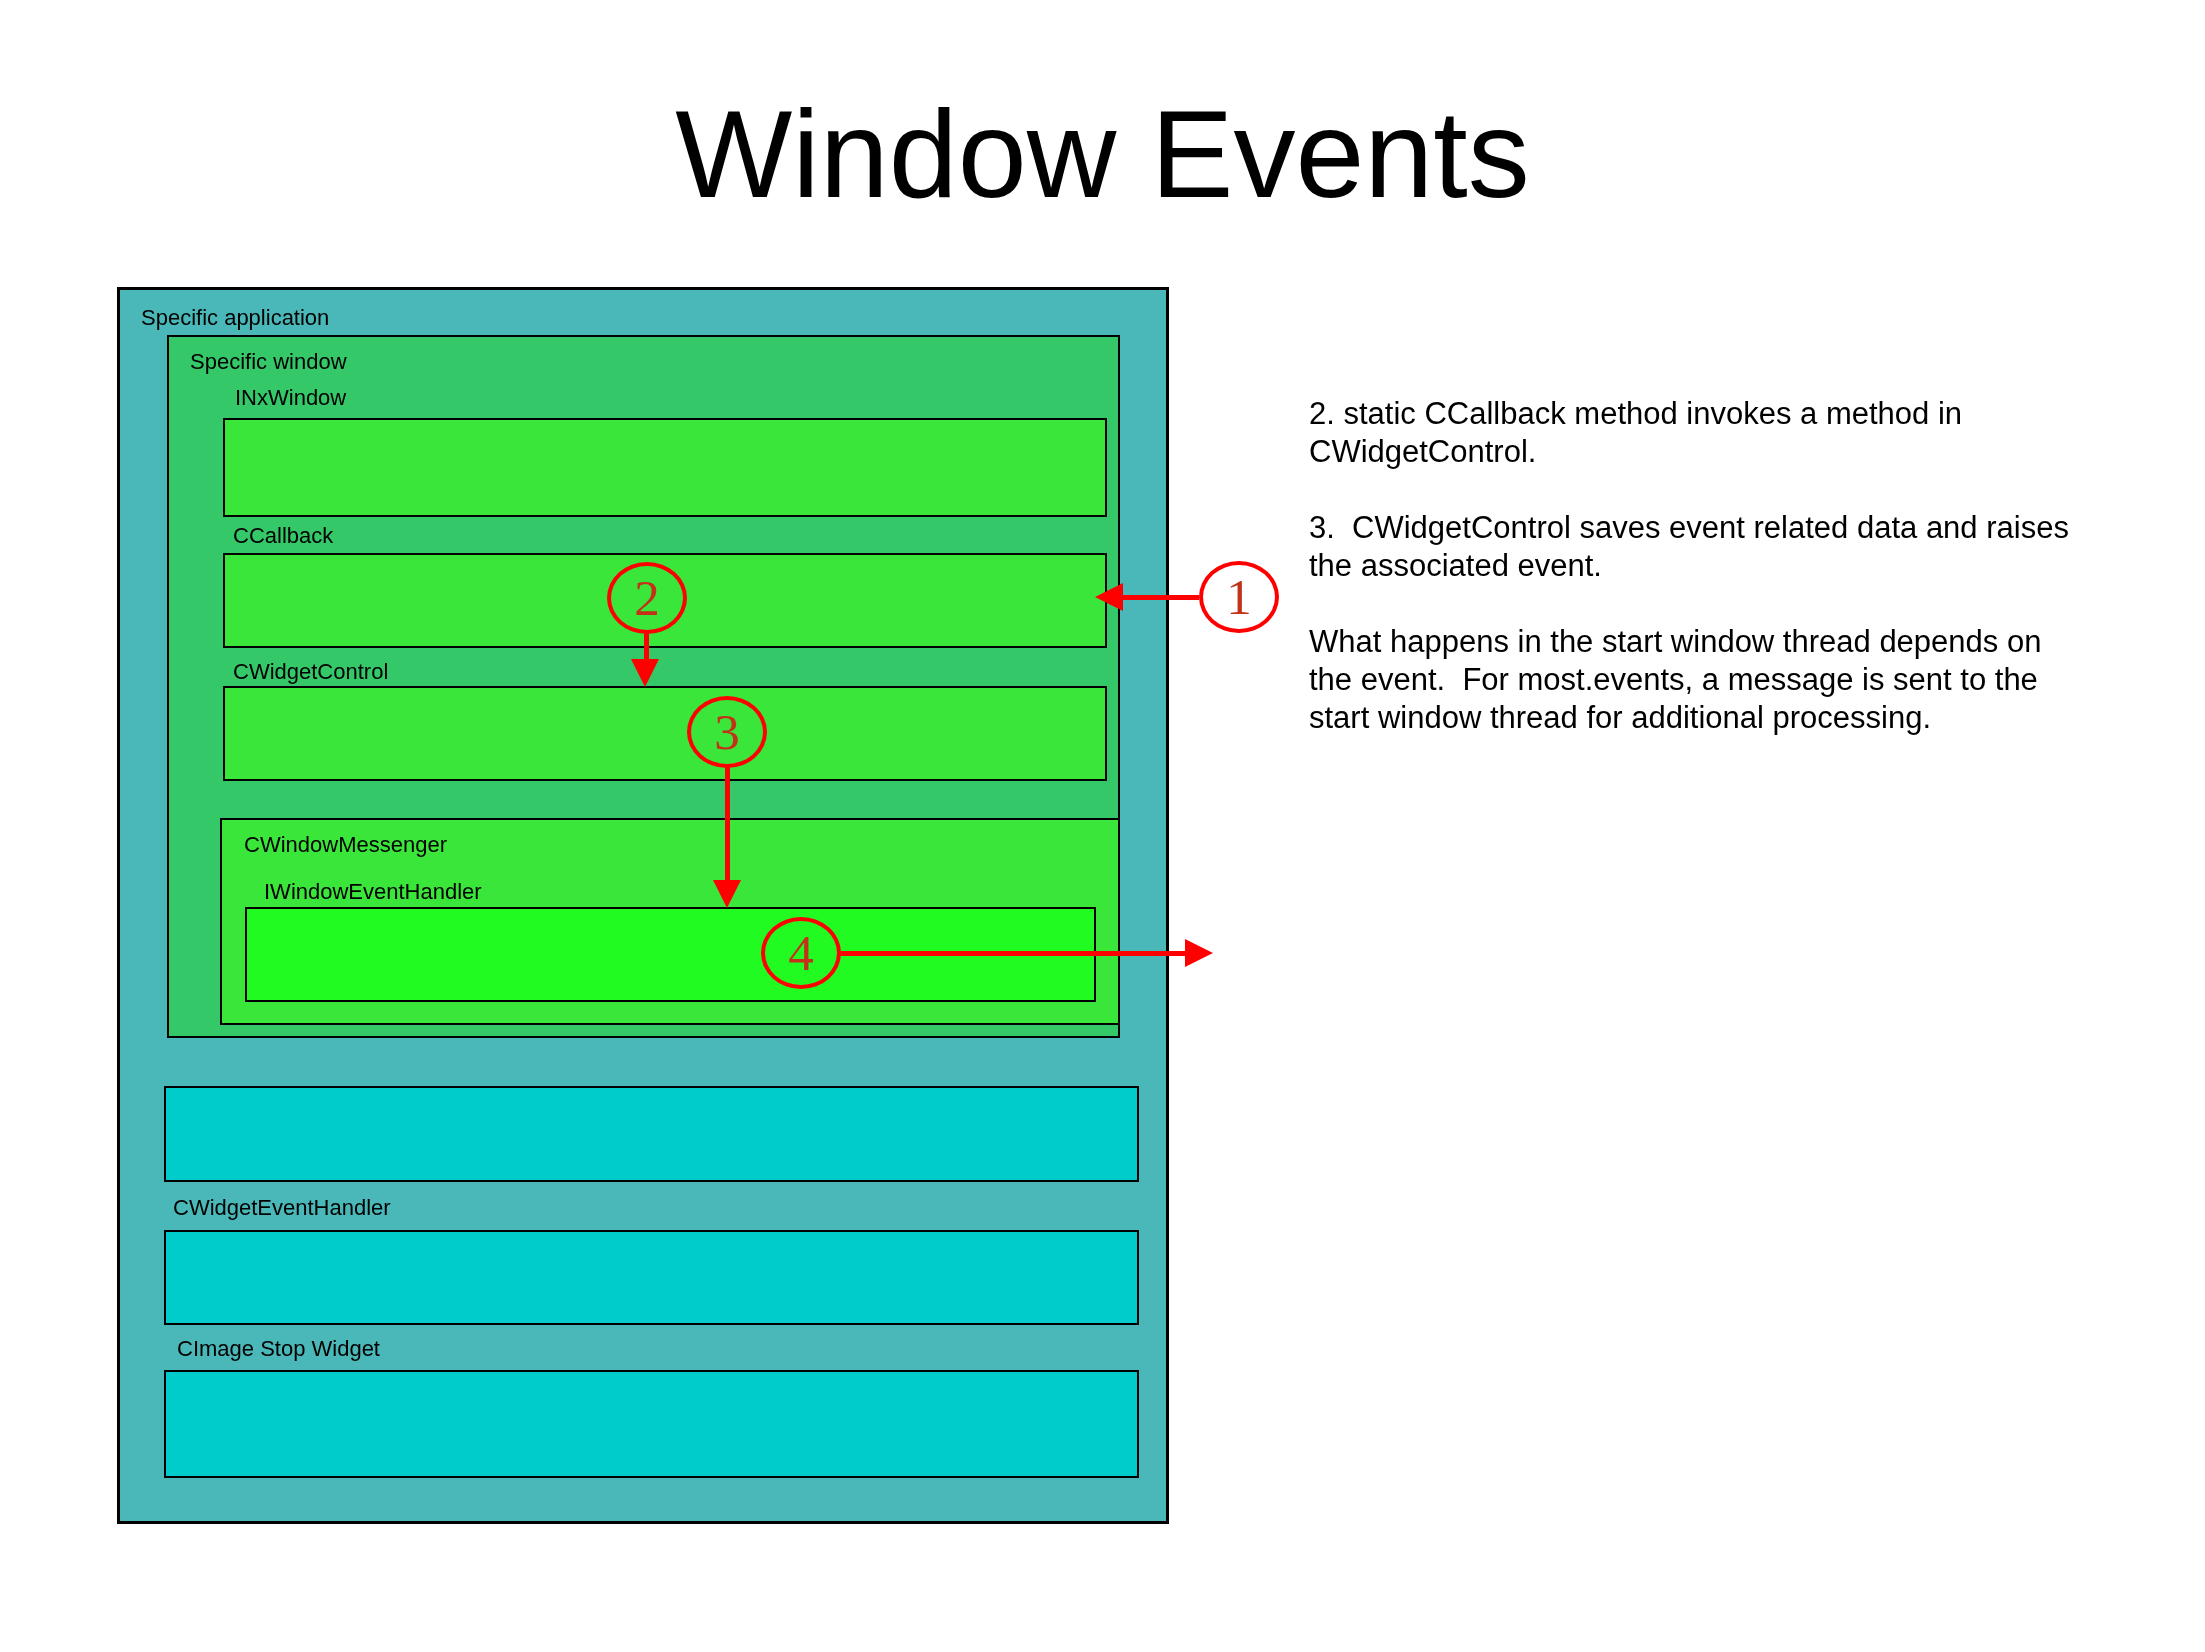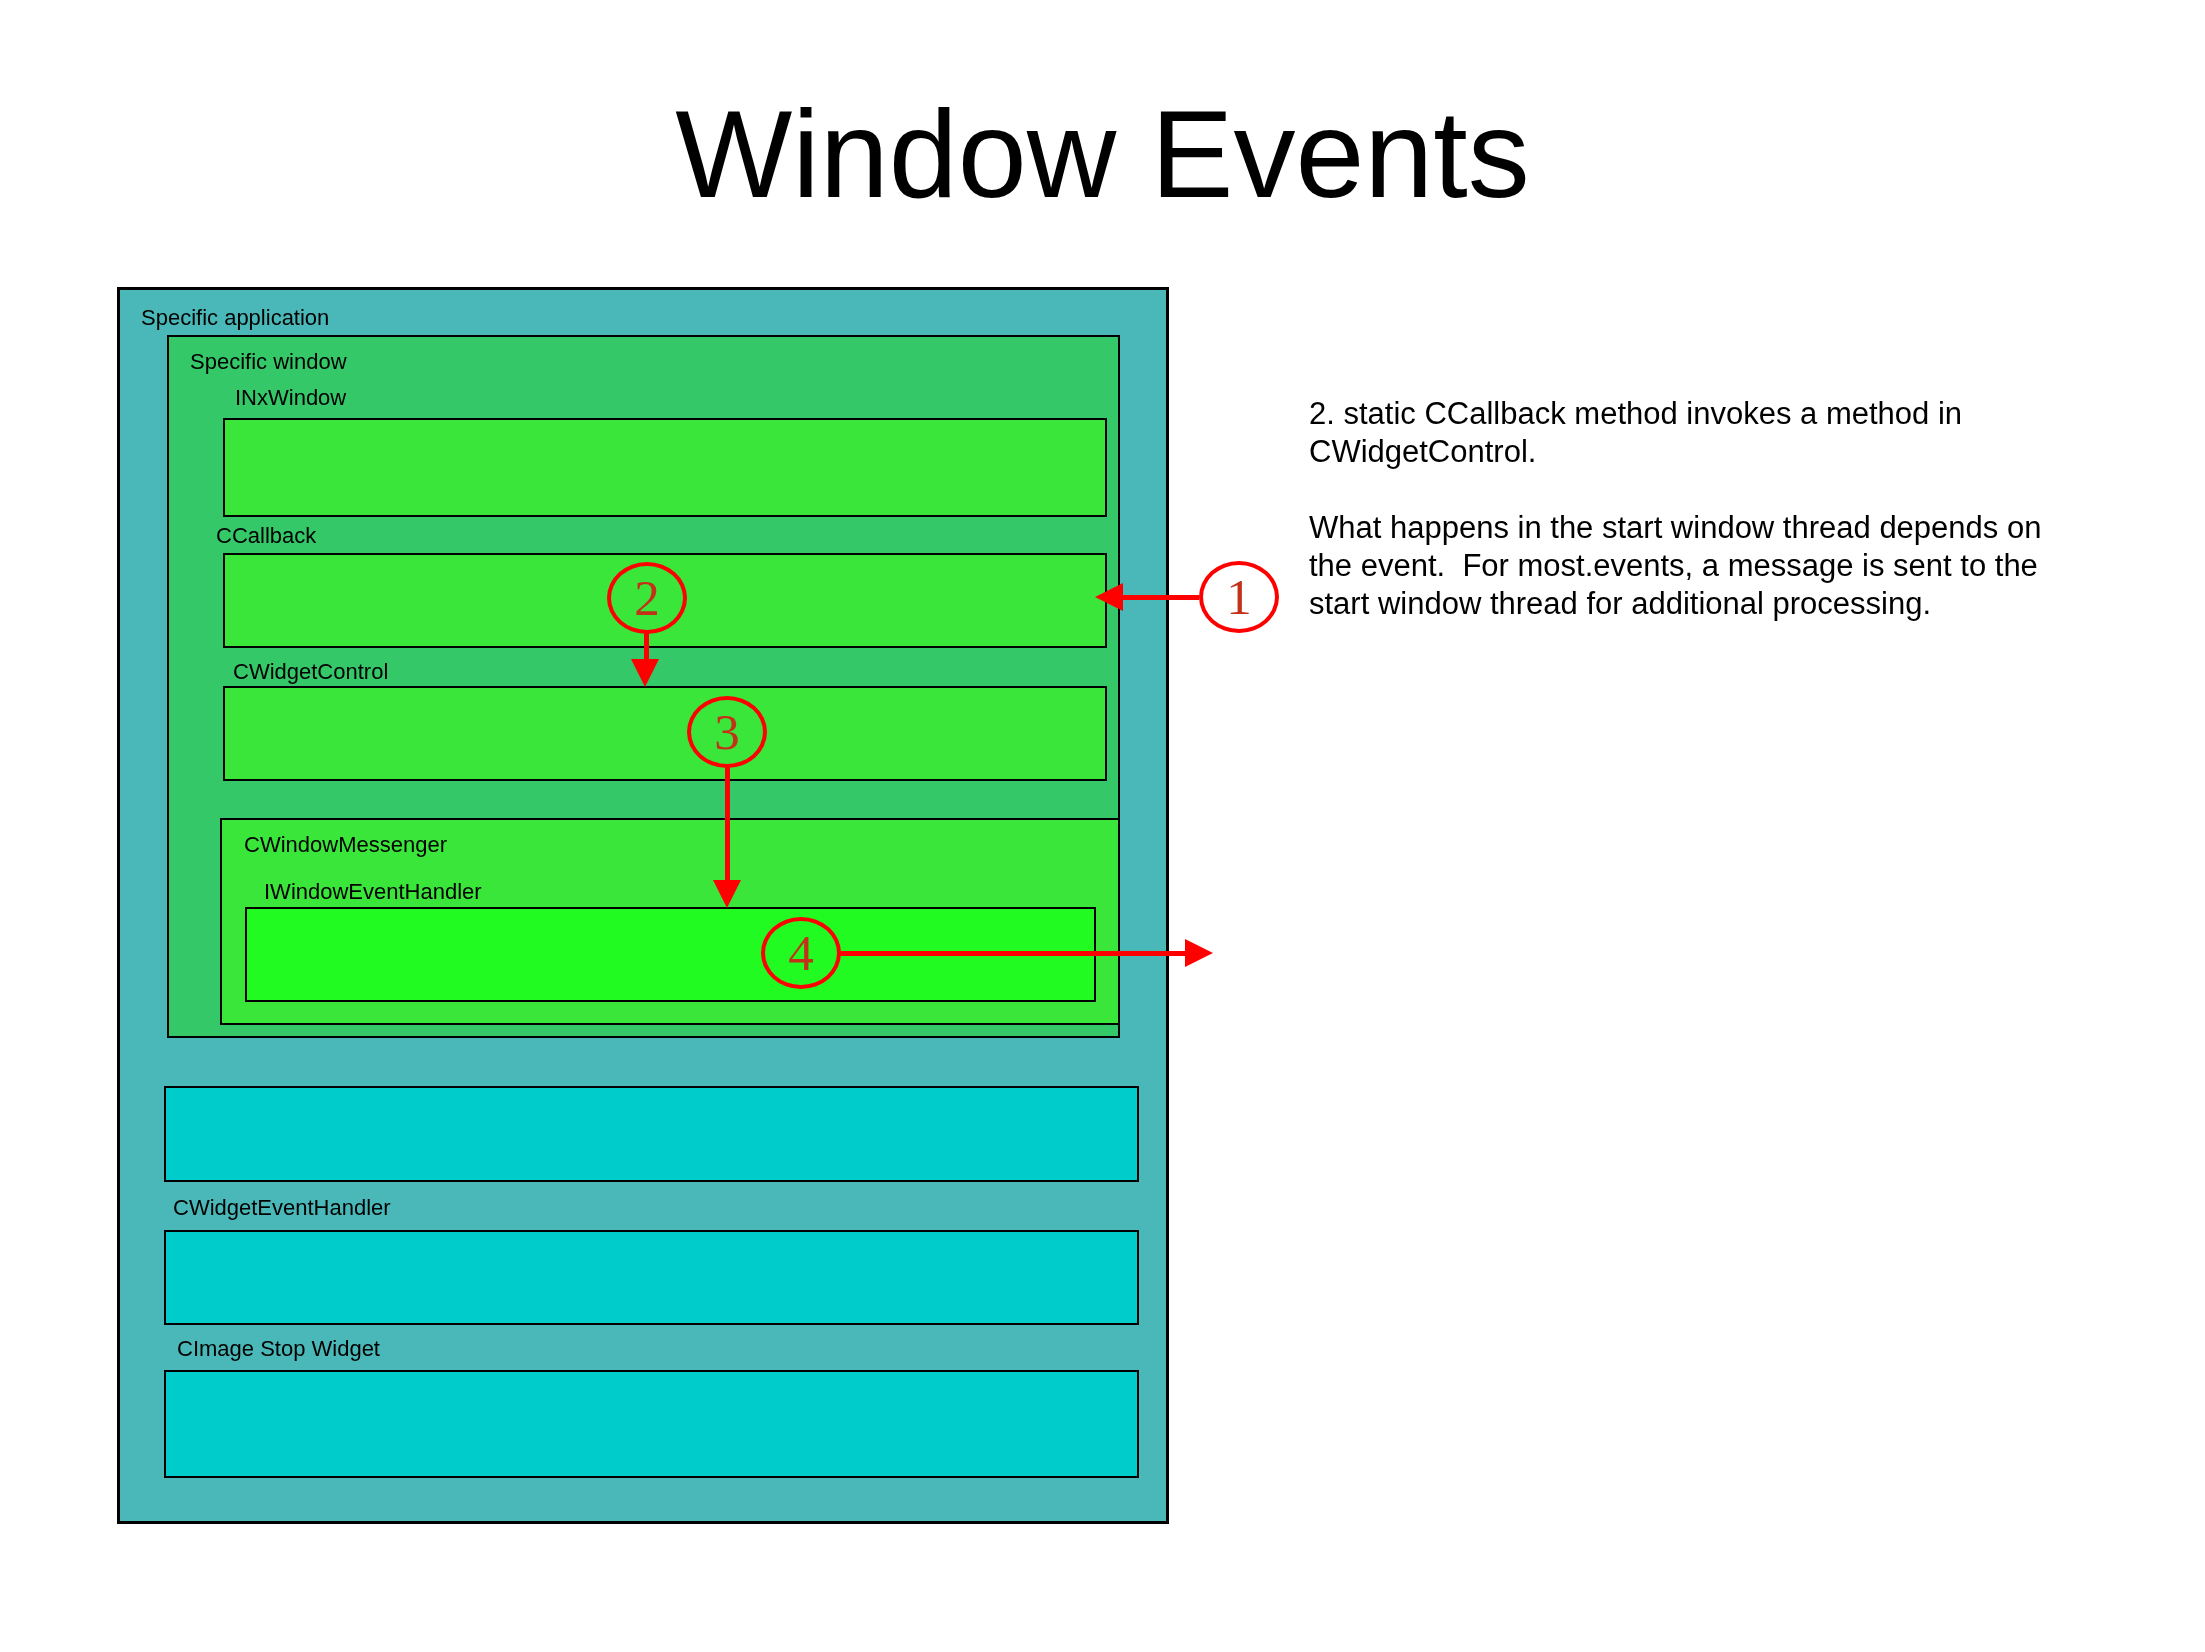--- a/index.html
+++ b/index.html
@@ -47,21 +47,21 @@
 
   <div class="box teal" style="left:117px;top:287px;width:1052px;height:1237px;"></div>
   <div class="lbl" style="left:141px;top:305px;">Specific application</div>
 
   <div class="box gmid" style="left:167px;top:335px;width:953px;height:703px;"></div>
   <div class="lbl" style="left:190px;top:349px;">Specific window</div>
 
   <div class="lbl" style="left:235px;top:385px;">INxWindow</div>
   <div class="box gbright" style="left:223px;top:418px;width:884px;height:99px;"></div>
 
-  <div class="lbl" style="left:216px;top:523px;">CCallback</div>
+  <div class="lbl" style="left:233px;top:523px;">CCallback</div>
   <div class="box gbright" style="left:223px;top:553px;width:884px;height:95px;"></div>
 
   <div class="lbl" style="left:233px;top:659px;">CWidgetControl</div>
   <div class="box gbright" style="left:223px;top:686px;width:884px;height:95px;"></div>
 
   <div class="box gbright" style="left:220px;top:818px;width:900px;height:207px;"></div>
   <div class="lbl" style="left:244px;top:832px;text-align:right;">CWindowMessenger</div>
   <div class="lbl" style="left:264px;top:879px;">IWindowEventHandler</div>
   <div class="box gmax" style="left:245px;top:907px;width:851px;height:95px;"></div>
 
@@ -87,19 +87,21 @@
   <div class="head head-right" style="left:1185px;top:939px;"></div>
 
   <div class="marker" style="left:1199px;top:561px;">1</div>
   <div class="marker" style="left:607px;top:562px;">2</div>
   <div class="marker" style="left:687px;top:696px;">3</div>
   <div class="marker" style="left:761px;top:917px;">4</div>
 
   <div class="notes">
     <p>2. static CCallback method invokes a method in
 CWidgetControl.</p>
+    <p>3.  CWidgetControl saves event related data and raises
+the associated event.</p>
     <p>What happens in the start window thread depends on
 the event.  For most.events, a message is sent to the
 start window thread for additional processing.</p>
   </div>
 
 </div>
 
 
 </body></html>

